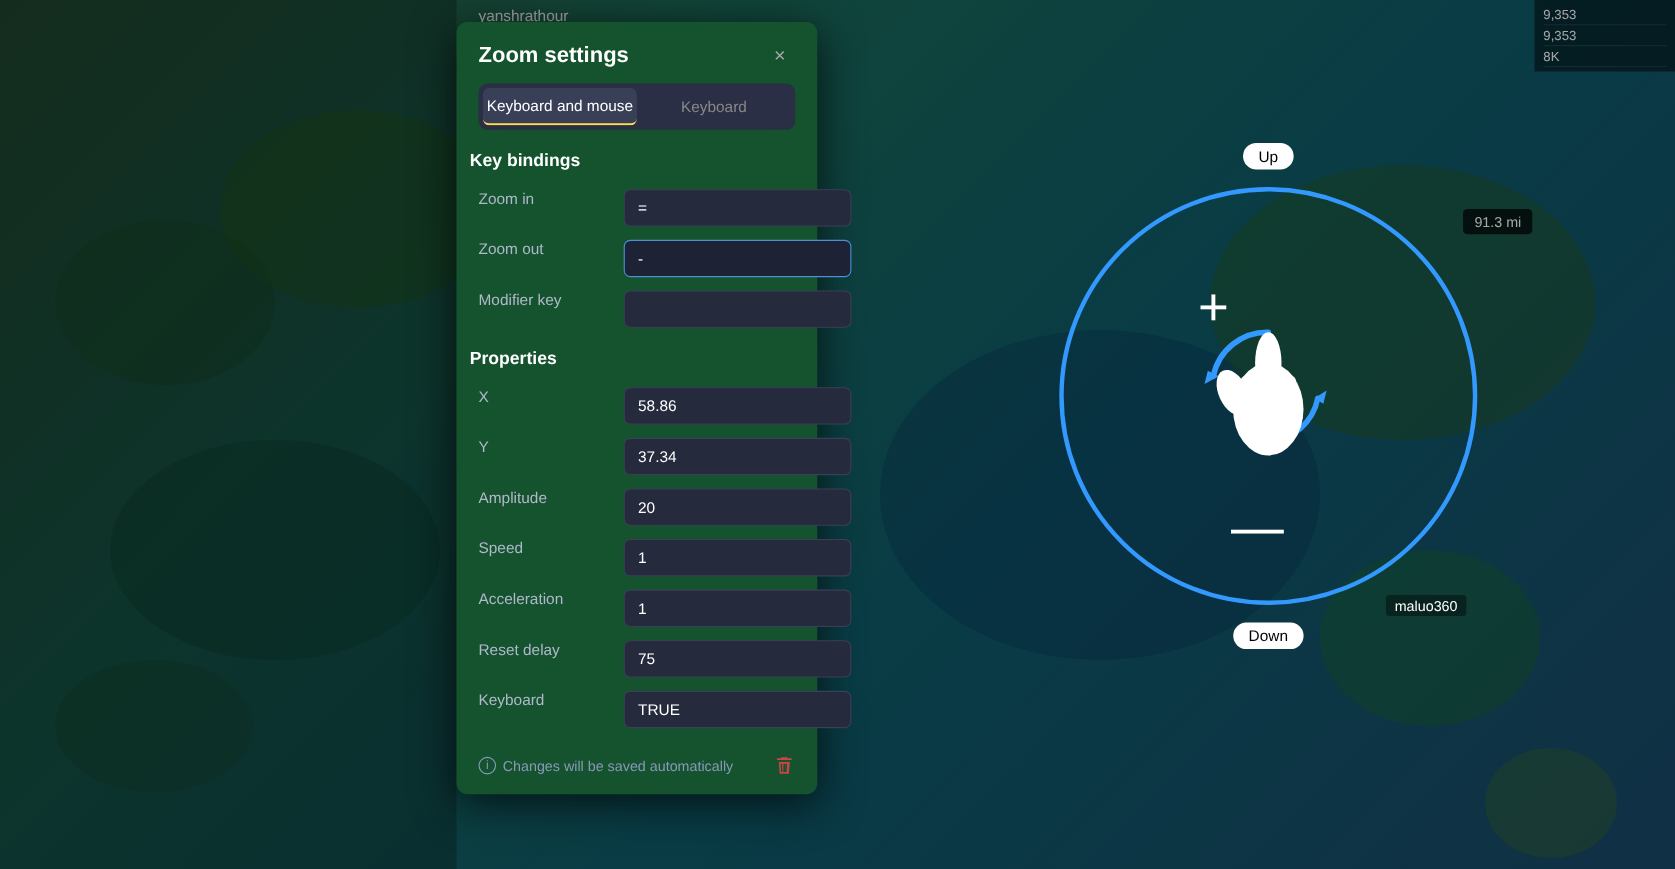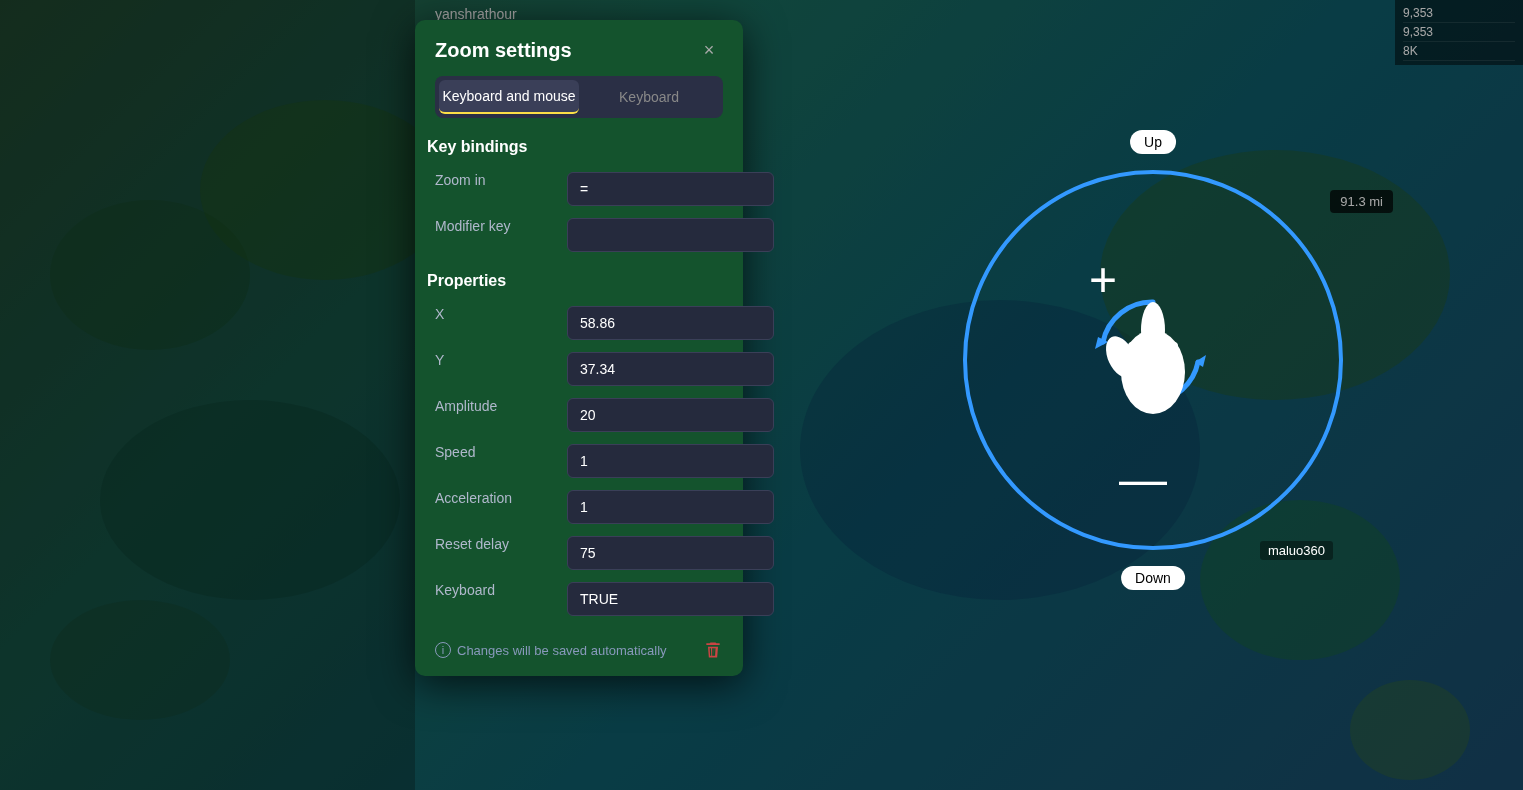--- a/index.html
+++ b/index.html
@@ -392,20 +392,24 @@
     <button class="tab-btn">Keyboard</button>
   </div>
 
   <div class="section-title">Key bindings</div>
 
   <div class="form-row">
     <label class="form-label">Zoom in</label>
     <input class="form-input" type="text" value="=" style="">
   </div>
 
+  <div class="form-row">
+    <label class="form-label">Zoom out</label>
+    <input class="form-input focused" type="text" value="-" style="">
+  </div>
 
   <div class="form-row">
     <label class="form-label">Modifier key</label>
     <input class="form-input" type="text" value="" style="">
   </div>
 
   <div class="section-title" style="margin-top:10px;">Properties</div>
 
   <div class="form-row">
     <label class="form-label">X</label>

